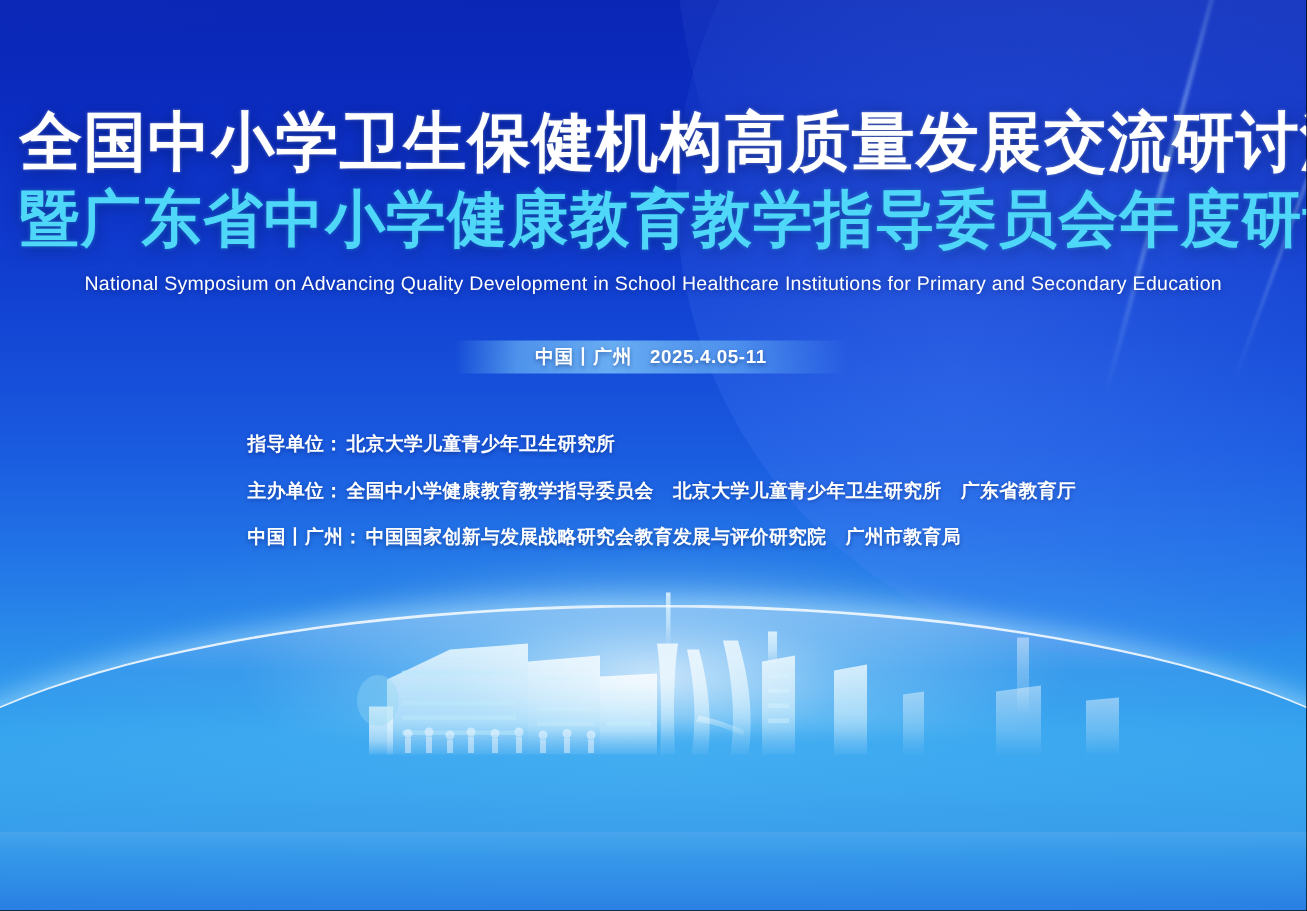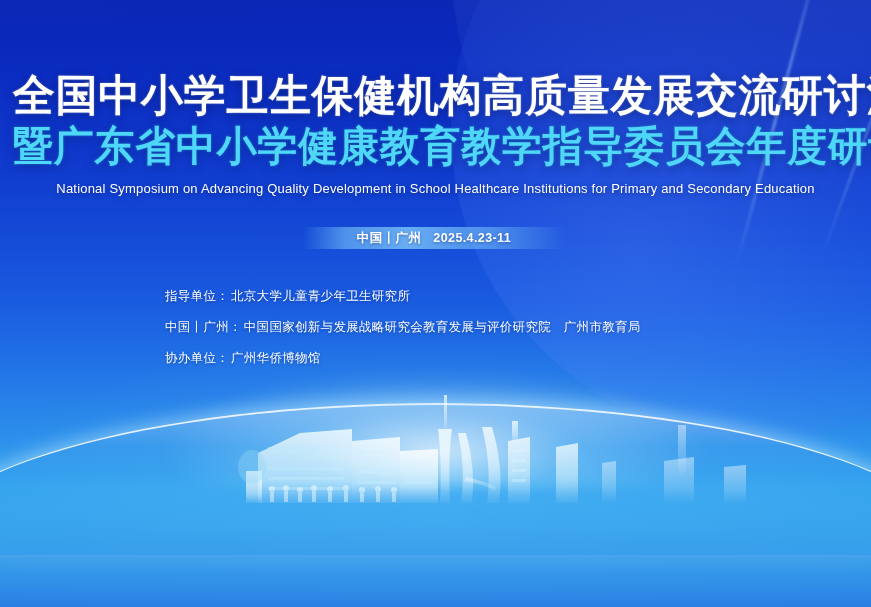--- a/index.html
+++ b/index.html
@@ -191,21 +191,21 @@
   }
   .org-row {
     display:flex;
     align-items:baseline;
     margin-bottom: 14px;
     white-space: nowrap;
   }
   .org-label, .org-value {
     color:#ffffff;
     font-size: 12.5px;
-    font-weight: 400;
+    font-weight: 700;
     letter-spacing: 0.3px;
     text-shadow: 0 1px 3px rgba(0,25,95,0.45);
   }
   .org-label { margin-right: 2px; }
 </style>
 </head>
 <body>
 
 <div id="poster">
 
@@ -323,31 +323,31 @@
     <div class="title-line1">全国中小学卫生保健机构高质量发展交流研讨活动</div>
     <div class="title-line2">暨广东省中小学健康教育教学指导委员会年度研讨活动</div>
   </div>
 
   <div class="subtitle-wrap">
     <div class="subtitle-line">National Symposium on Advancing Quality Development in School Healthcare Institutions for Primary and Secondary Education</div>
   </div>
 
   <div class="date-bar">
     <span class="loc">中国丨广州</span>
-    <span class="dt">2025.4.23-11</span>
+    <span class="dt">2025.4.05-11</span>
   </div>
 
   <div class="orgs">
     <div class="org-row">
       <span class="org-label">指导单位：</span>
       <span class="org-value">北京大学儿童青少年卫生研究所</span>
     </div>
     <div class="org-row">
+      <span class="org-label">主办单位：</span>
+      <span class="org-value">全国中小学健康教育教学指导委员会　北京大学儿童青少年卫生研究所　广东省教育厅</span>
+    </div>
+    <div class="org-row">
       <span class="org-label">中国丨广州：</span>
       <span class="org-value">中国国家创新与发展战略研究会教育发展与评价研究院　广州市教育局</span>
     </div>
-    <div class="org-row">
-      <span class="org-label">协办单位：</span>
-      <span class="org-value">广州华侨博物馆</span>
-    </div>
   </div>
 
 </div>
 
 </body></html>

